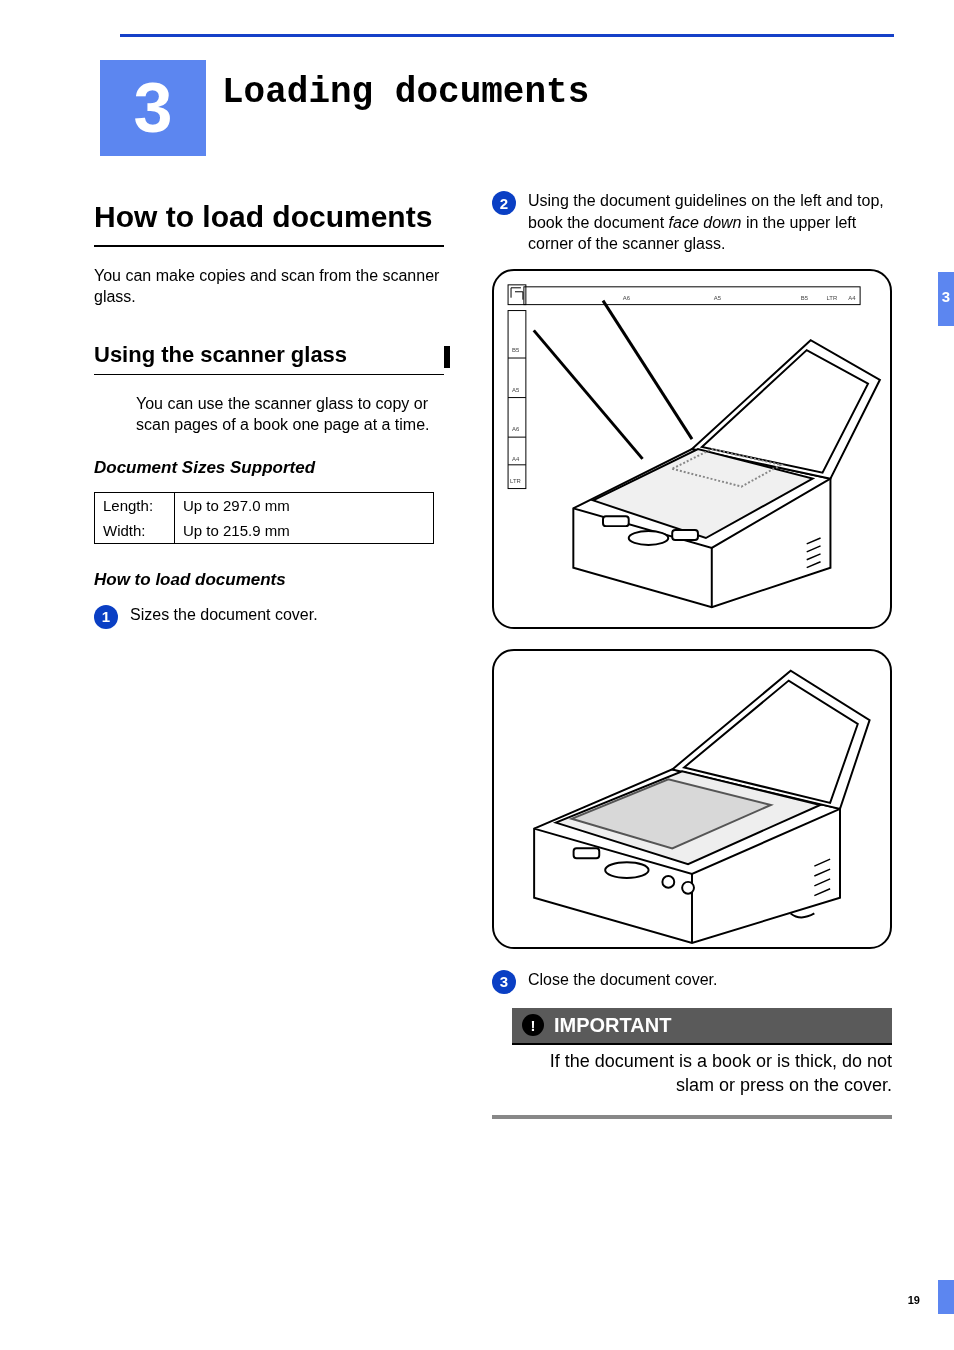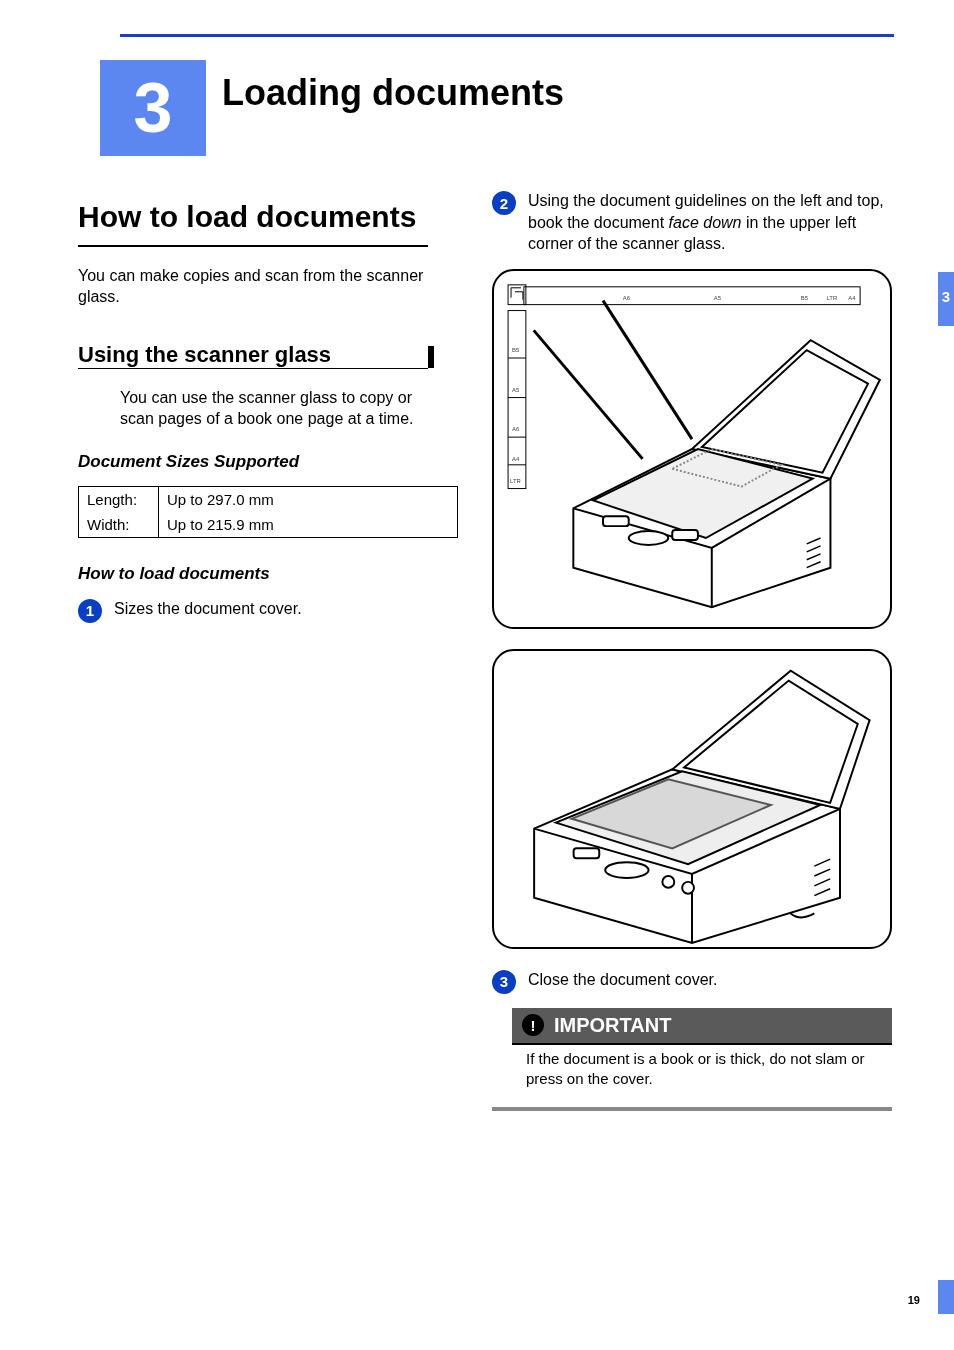--- a/index.html
+++ b/index.html
@@ -32,25 +32,26 @@
     display: flex;
     align-items: center;
     justify-content: center;
   }
   .chapter-title {
     position: absolute;
     top: 72px;
     left: 222px;
     font-size: 36px;
     font-weight: bold;
+    font-family: Liberation Mono, monospace;
   }
   .left-col {
     position: absolute;
     top: 200px;
-    left: 78px;
+    left: 94px;
     width: 350px;
   }
   .right-col {
     position: absolute;
     top: 190px;
     left: 492px;
     width: 400px;
   }
   h2.section-title {
     font-size: 30px;
@@ -73,20 +74,21 @@
     background: #5c86f0;
   }
   .intro {
     font-size: 16px;
     line-height: 1.35;
     margin-bottom: 34px;
   }
   h3.subsection-title {
     font-size: 22px;
     font-weight: bold;
+    margin-bottom: 6px;
     position: relative;
   }
   .subsection-rule {
     height: 1px;
     background: #000;
     margin-bottom: 18px;
     width: 350px;
   }
   .subsection-index {
     position: absolute;
@@ -103,21 +105,21 @@
     margin-left: 42px;
   }
   h4.minor-title {
     font-size: 17px;
     font-weight: bold;
     margin-bottom: 14px;
     font-style: italic;
   }
   table.spec {
     border-collapse: collapse;
-    width: 380px;
+    width: 340px;
     margin-bottom: 26px;
     font-size: 15px;
   }
   table.spec td {
     padding: 4px 8px;
   }
   table.spec td:first-child {
     border-right: 1px solid #000;
     width: 80px;
   }
@@ -183,25 +185,26 @@
     font-size: 15px;
     margin-right: 10px;
   }
   .important-rule {
     height: 2px;
     background: #000;
     width: 380px;
     margin-left: 20px;
   }
   .important-text {
-    font-size: 15px;
+    font-size: 18px;
     line-height: 1.35;
     padding: 4px 0 10px 24px;
     width: 390px;
     margin-left: 10px;
+    text-align: right;
   }
   .important-bottom-rule {
     height: 4px;
     background: #888;
     width: 400px;
     margin-top: 8px;
   }
   .page-num-bar {
     position: absolute;
     bottom: 36px;

